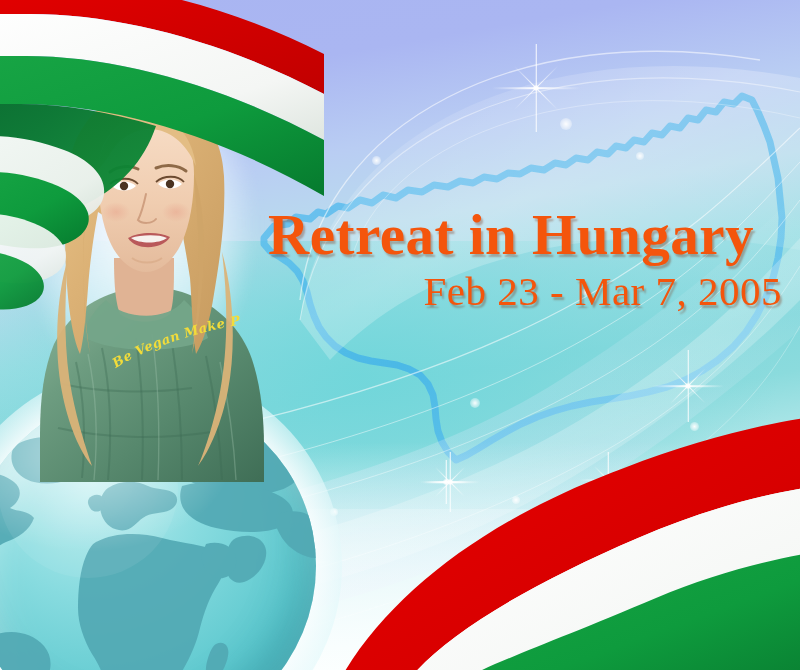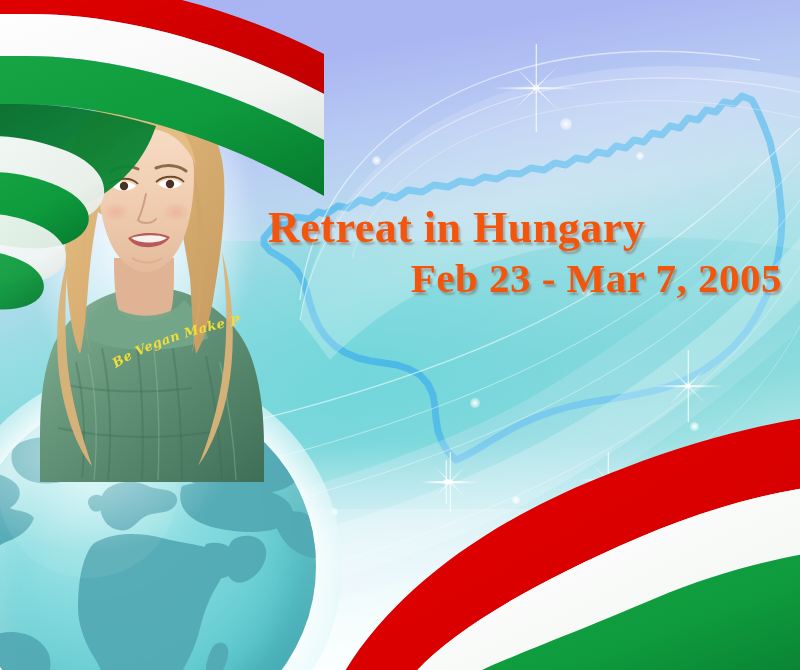--- a/index.html
+++ b/index.html
@@ -127,31 +127,31 @@
 
   
   .headline{
     position:absolute;left:268px;top:206px;width:520px;
     text-align:left;
   }
   .title{
     margin:0;
     font-family:"Liberation Serif", serif;
     font-weight:700;
-    font-size:44px;
+    font-size:57px;
     line-height:1.02;
     color:#f4550c;
     letter-spacing:.5px;
     text-shadow:2px 3px 2px rgba(120,40,10,.33);
     white-space:nowrap;
   }
   .subtitle{
     margin:6px 0 0 0;
     font-family:"Liberation Serif", serif;
-    font-weight:700;
+    font-weight:400;
     font-size:41px;
     line-height:1.05;
     color:#f4550c;
     letter-spacing:.5px;
     text-align:right;
     padding-right:6px;
     text-shadow:2px 3px 2px rgba(120,40,10,.33);
     white-space:nowrap;
   }
 </style>

